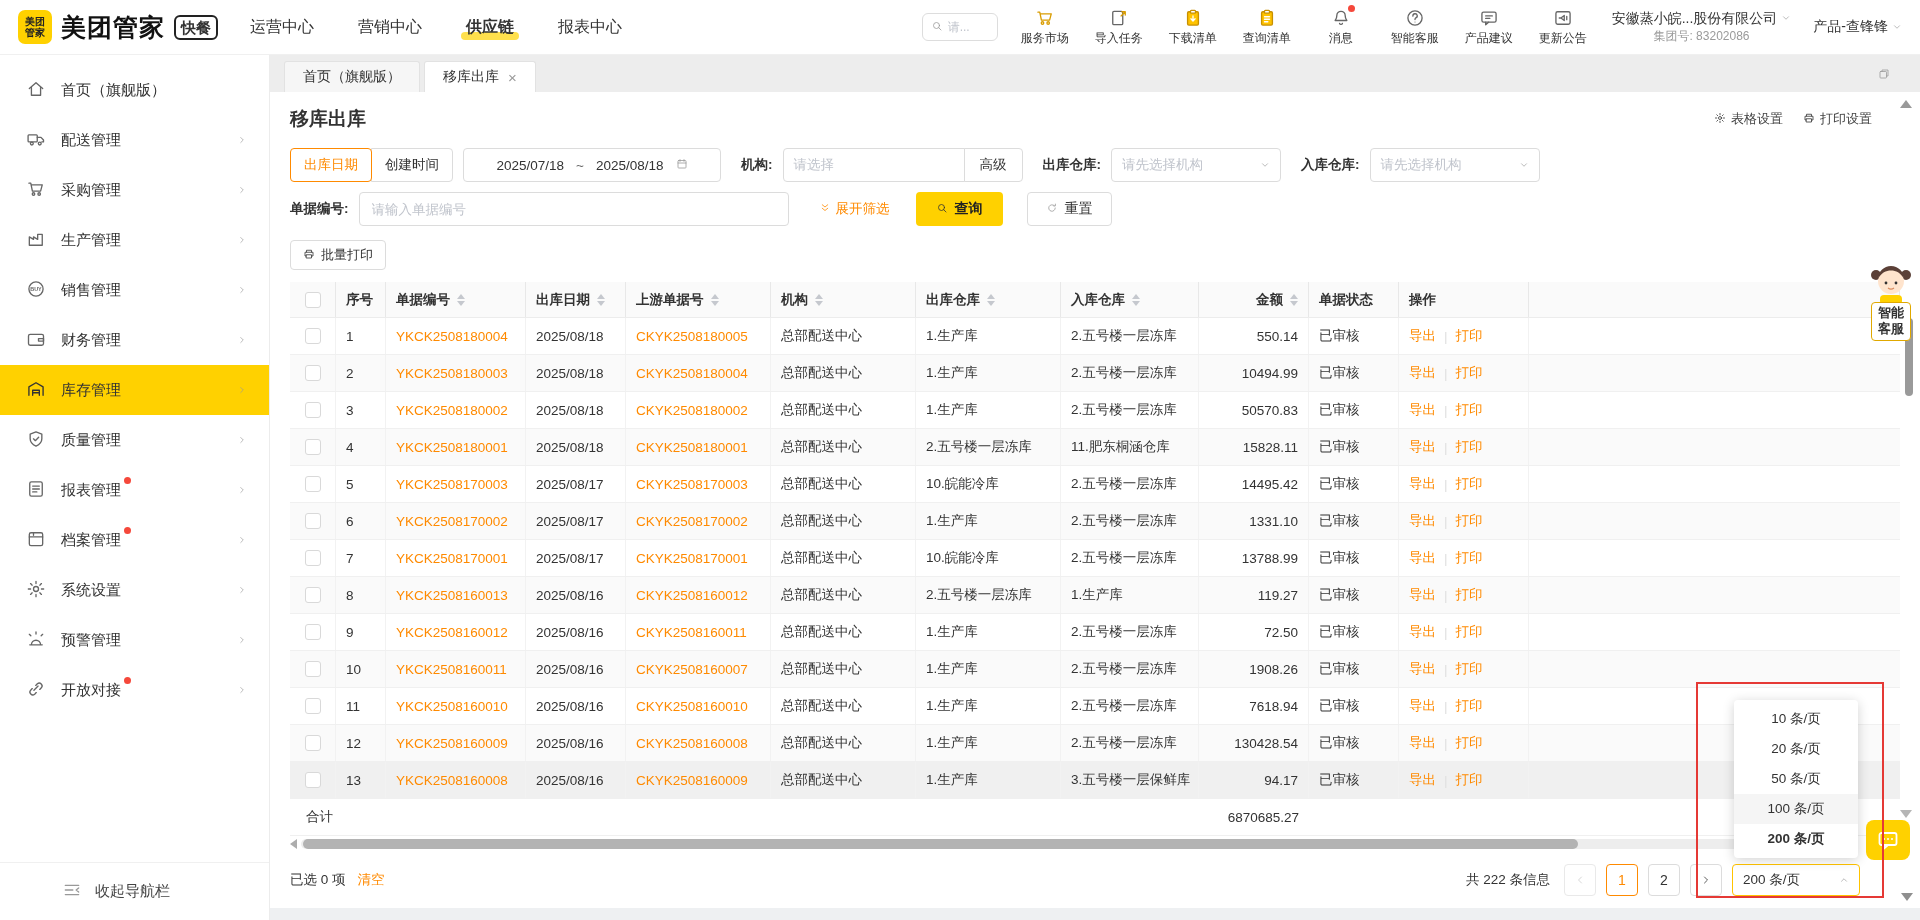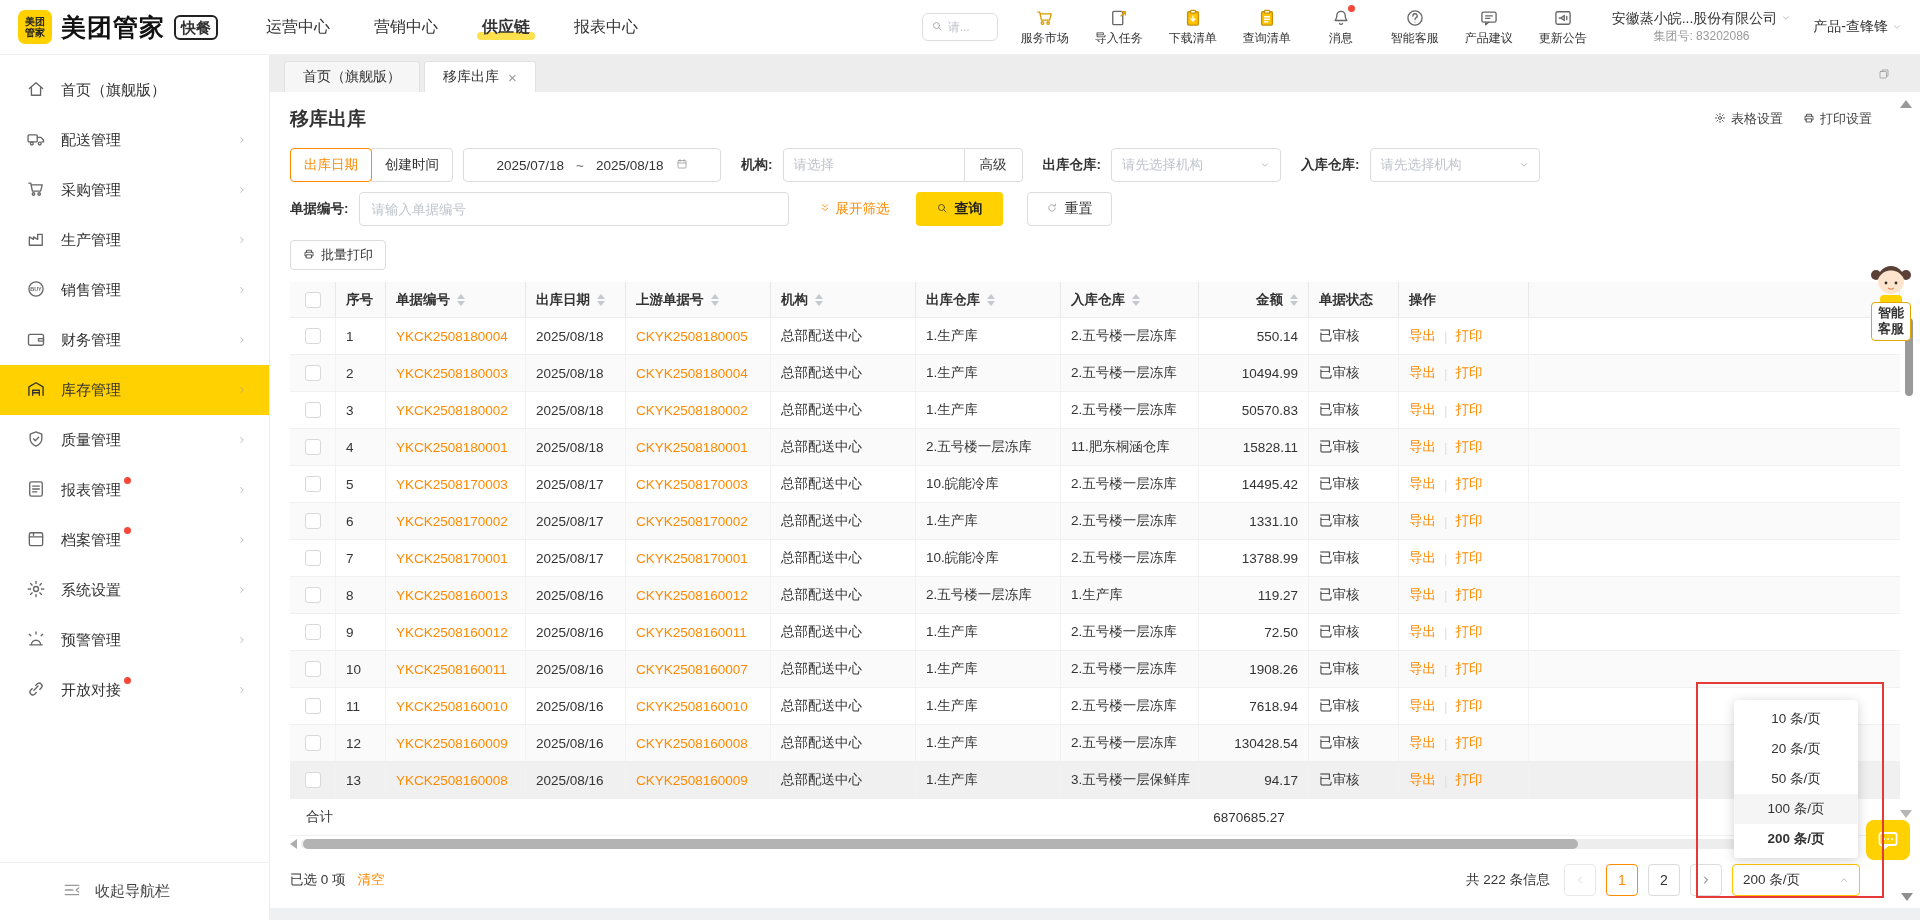--- a/index.html
+++ b/index.html
@@ -13,21 +13,21 @@
   .ic-xs { width:10px; height:10px; }
   .ic-dark { stroke:#333; }
   .ic-gray { stroke:#999; }
 
   
   .topbar { position:absolute; left:0; top:0; right:0; height:55px; background:#fff; display:flex; align-items:center; padding:0 18px; z-index:10; border-bottom:1px solid #f0f0f0; }
   .logo { display:flex; align-items:center; gap:9px; }
   .logo-sq { width:34px; height:34px; background:#FFD100; border-radius:7px; display:flex; flex-direction:column; align-items:center; justify-content:center; font-size:10px; font-weight:bold; color:#222; line-height:1.15; }
   .logo-text { font-size:25px; font-weight:800; letter-spacing:1px; color:#111; white-space:nowrap; }
   .logo-badge { border:2px solid #222; border-radius:6px; padding:0 5px; font-size:15px; font-weight:700; height:25px; line-height:21px; }
-  .top-nav { display:flex; gap:40px; margin-left:46px; font-size:16px; }
+  .top-nav { display:flex; gap:40px; margin-left:30px; font-size:16px; }
   .top-nav-item { position:relative; z-index:0; cursor:pointer; padding:4px 2px; white-space:nowrap; }
   .top-nav-item.active { font-weight:600; }
   .top-nav-item.active::after { content:""; position:absolute; left:-3px; right:-3px; bottom:2px; height:8px; background:#FFE04D; border-radius:4px; z-index:-1; }
   .top-search { margin-left:auto; width:76px; height:28px; border:1px solid #ddd; border-radius:6px; display:flex; align-items:center; gap:5px; padding:0 8px; color:#bbb; font-size:12px; cursor:text; }
   .top-tools { display:flex; margin-left:22px; gap:24px; }
   .tool { display:flex; flex-direction:column; align-items:center; gap:2px; font-size:12px; color:#333; cursor:pointer; position:relative; min-width:50px; }
   .tool .ticon { height:20px; display:flex; align-items:center; }
   .tool .dot { position:absolute; top:-3px; right:11px; width:7px; height:7px; border-radius:50%; background:#F5483B; }
   .top-company { margin-left:24px; text-align:center; line-height:1.35; cursor:pointer; }
   .company-name { font-size:14px; color:#333; display:flex; align-items:flex-end; gap:4px; white-space:nowrap; }
@@ -103,21 +103,21 @@
   .c-fill { flex:1; border-right:none; }
   .cb { width:16px; height:16px; border:1px solid #d9d9d9; border-radius:3px; background:#fff; cursor:pointer; }
   .link { color:#FF8A00; cursor:pointer; }
   .act-div { color:#e0e0e0; }
   .sorts { display:flex; flex-direction:column; margin-left:7px; gap:2px; cursor:pointer; }
   .tri-up { width:0; height:0; border-left:4px solid transparent; border-right:4px solid transparent; border-bottom:5px solid #c5c8ce; }
   .tri-down { width:0; height:0; border-left:4px solid transparent; border-right:4px solid transparent; border-top:5px solid #c5c8ce; }
   .total-row { display:flex; height:37px; align-items:center; border-bottom:1px solid #f0f0f0; }
   .tr-label { width:96px; padding-left:16px; }
   .tr-spacer { width:813px; }
-  .tr-amt { width:110px; text-align:center; padding-right:10px; }
+  .tr-amt { width:110px; text-align:right; padding-right:10px; }
 
   
   .hscroll { margin-top:2px; height:12px; display:flex; align-items:center; gap:4px; }
   .hs-arrow { width:0; height:0; border-top:5px solid transparent; border-bottom:5px solid transparent; border-right:7px solid #adadad; cursor:pointer; }
   .hs-track { flex:1; height:10px; background:#ededed; border-radius:5px; position:relative; margin-right:44px; }
   .hs-thumb { position:absolute; left:2px; top:0; height:10px; width:82%; background:#b3b3b3; border-radius:5px; cursor:grab; }
 
   
   .foot-row { display:flex; align-items:center; margin-top:14px; }
   .clear-link { color:#FF8A00; margin-left:12px; cursor:pointer; }

